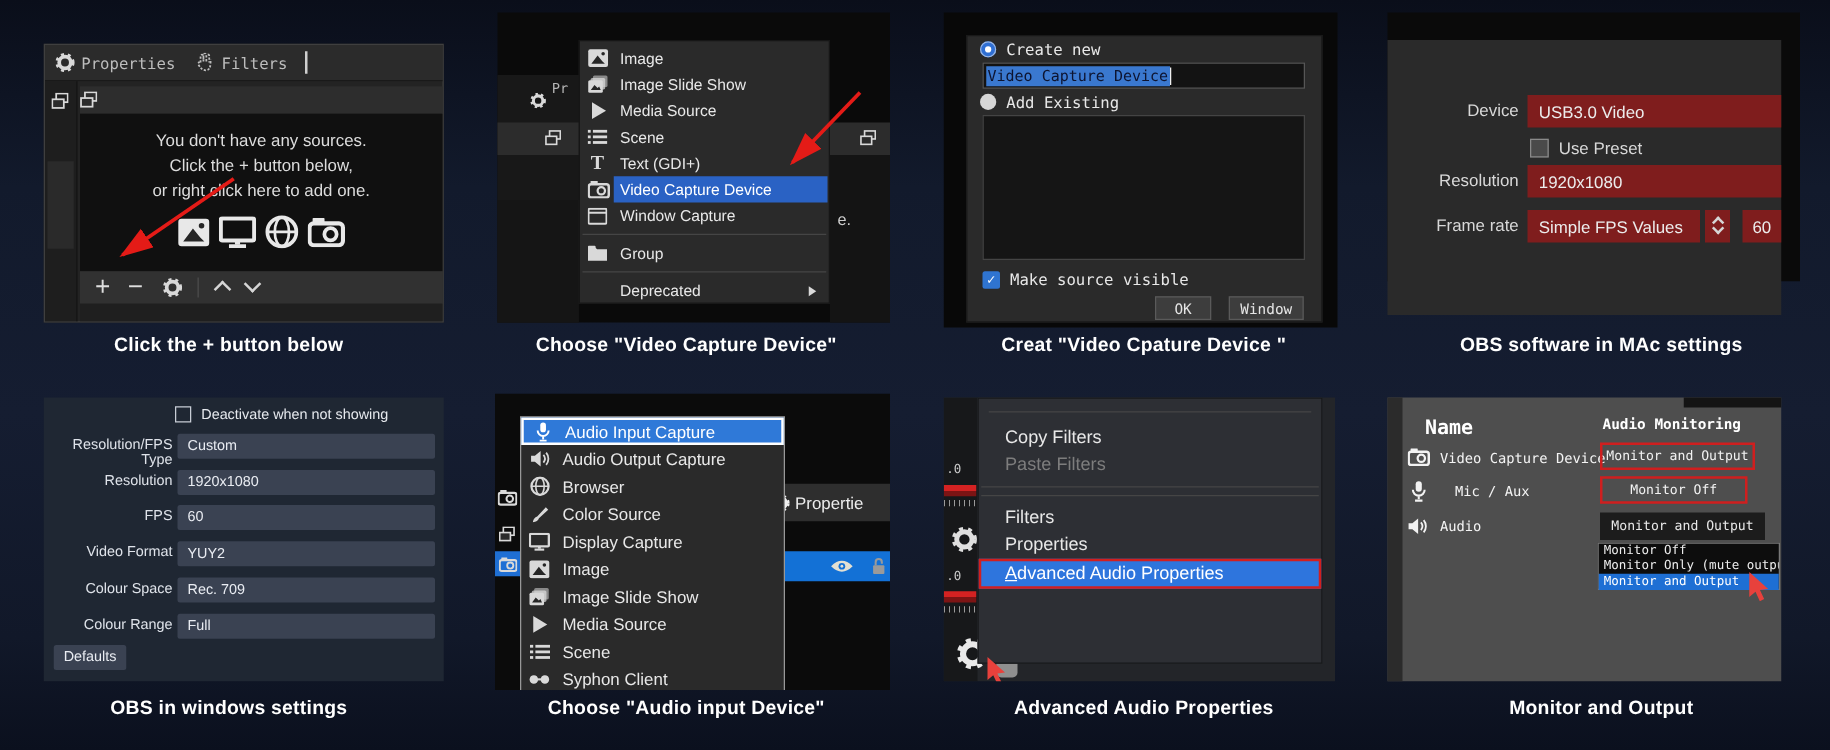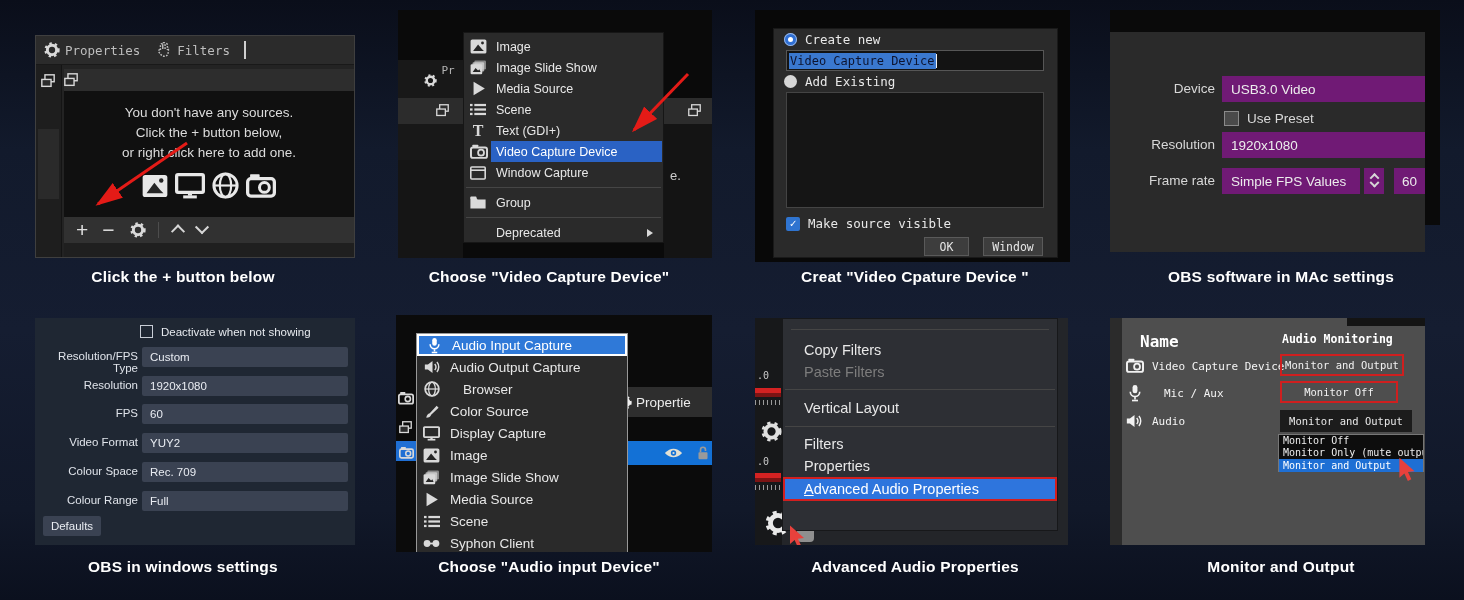--- a/index.html
+++ b/index.html
@@ -23,21 +23,21 @@
   .tri-r{width:0;height:0;border-left:6px solid #d9d9d9;border-top:4px solid transparent;border-bottom:4px solid transparent}
   .radio{width:13px;height:13px;border-radius:50%;display:inline-block}
   .radio-on{background:#2f6fd4;box-shadow:inset 0 0 0 1px #9db8e2}
   .radio-on .dot{display:block;width:5px;height:5px;border-radius:50%;background:#fff;margin:4px auto 0}
   .radio-off{background:#d6d6d6}
   .cb-on{width:14px;height:14px;background:#2f74d0;border-radius:2px;color:#fff;font-size:11px;line-height:14px;text-align:center}
   .cb-on::after{content:"✓"}
   .cb-off{width:13px;height:13px;background:#4a4a4a;border:1px solid #8a8a8a}
   .fld5{background:#3a4252;border-radius:2px;color:#e9ecf2;display:flex;align-items:center;padding:0 8px;font-size:11.5px}
   .lab5{color:#dfe3ea;font-size:11.5px;text-align:right}
-  .fld4{background:#701a75;color:#ececec;display:flex;align-items:center;padding:0 9px;font-size:13.5px}
+  .fld4{background:#7f1d1d;color:#ececec;display:flex;align-items:center;padding:0 9px;font-size:13.5px}
   .lab4{color:#d8d8d8;font-size:13.5px;text-align:right}
   .btn3{background:#3d3d3d;border:1px solid #5a5a5a;color:#e6e6e6;font-size:11.5px;display:flex;align-items:center;justify-content:center}
   .redbox{border:2px solid #cf1f1f}
   .aap::first-letter{text-decoration:underline}
   .ticks{background:repeating-linear-gradient(90deg,#9a9a9a 0 1px,transparent 1px 4px)}
   .meter{background:linear-gradient(180deg,#d42222 0 55%,#7c1414 55% 100%)}
 </style>
 </head>
 <body>
 
@@ -401,21 +401,21 @@
         <div class="mi" style="height:22px;padding:0 6px">
           <svg class="ic" style="width:17px;height:14px;margin-left:1px">
               <use href="#i-spk"></use>
             </svg>
           <span style="margin-left:9px;font-size:13.5px">Audio Output Capture</span>
         </div>
         <div class="mi" style="height:22px;padding:0 6px">
           <svg class="ic" style="width:16px;height:16px;margin-left:1px">
               <use href="#i-globe"></use>
             </svg>
-          <span style="margin-left:23px;font-size:13.5px">Browser</span>
+          <span style="margin-left:10px;font-size:13.5px">Browser</span>
         </div>
         <div class="mi" style="height:22px;padding:0 6px">
           <svg class="ic" style="width:15px;height:15px;margin-left:2px">
               <use href="#i-brush"></use>
             </svg>
           <span style="margin-left:10px;font-size:13.5px">Color Source</span>
         </div>
         <div class="mi" style="height:22px;padding:0 6px">
           <svg class="ic" style="width:17px;height:15px">
               <use href="#i-mon"></use>
@@ -472,21 +472,20 @@
       </div>
       <svg class="ic" style="width:26px;height:26px;position:absolute;left:10px;top:192px;color:#e9e9e9">
           <use href="#i-gear"></use>
         </svg>
       <div class="a" style="left:42px;top:198px;width:17px;height:26px;background:#8f8f8f;border-radius:4px"></div>
       <div class="a" style="left:27px;top:0;width:276px;height:213px;background:#2d2f34;border:1px solid #17181a">
         <div class="sep" style="margin:10px 8px 0"></div>
         <div class="mi" style="height:22px;padding:0 21px;font-size:14.5px;margin-top:9px">Copy Filters</div>
         <div class="mi" style="height:22px;padding:0 21px;font-size:14.5px;color:#7d7d7d">Paste Filters</div>
         <div class="sep" style="margin:6px 2px"></div>
-        <div class="mi" style="height:24px;padding:0 21px;font-size:14.5px">Vertical Layout</div>
         <div class="sep" style="margin:6px 2px"></div>
         <div class="mi" style="height:22px;padding:0 21px;font-size:14.5px">Filters</div>
         <div class="mi" style="height:22px;padding:0 21px;font-size:14.5px">Properties</div>
         <div class="mi aap" style="height:24px;padding:0 19px;font-size:14.5px;background:#2e75dd;border:2px solid #d21f1f;box-sizing:border-box;color:#ffffff;display:block;line-height:20px">Advanced Audio Properties</div>
       </div>
       <svg class="ic" style="width:24px;height:24px;position:absolute;left:30px;top:206px;color:#e8413c">
           <use href="#i-cursor"></use>
         </svg>
     </div>
     <div class="cap" style="top:258px">Advanced Audio Properties</div>

